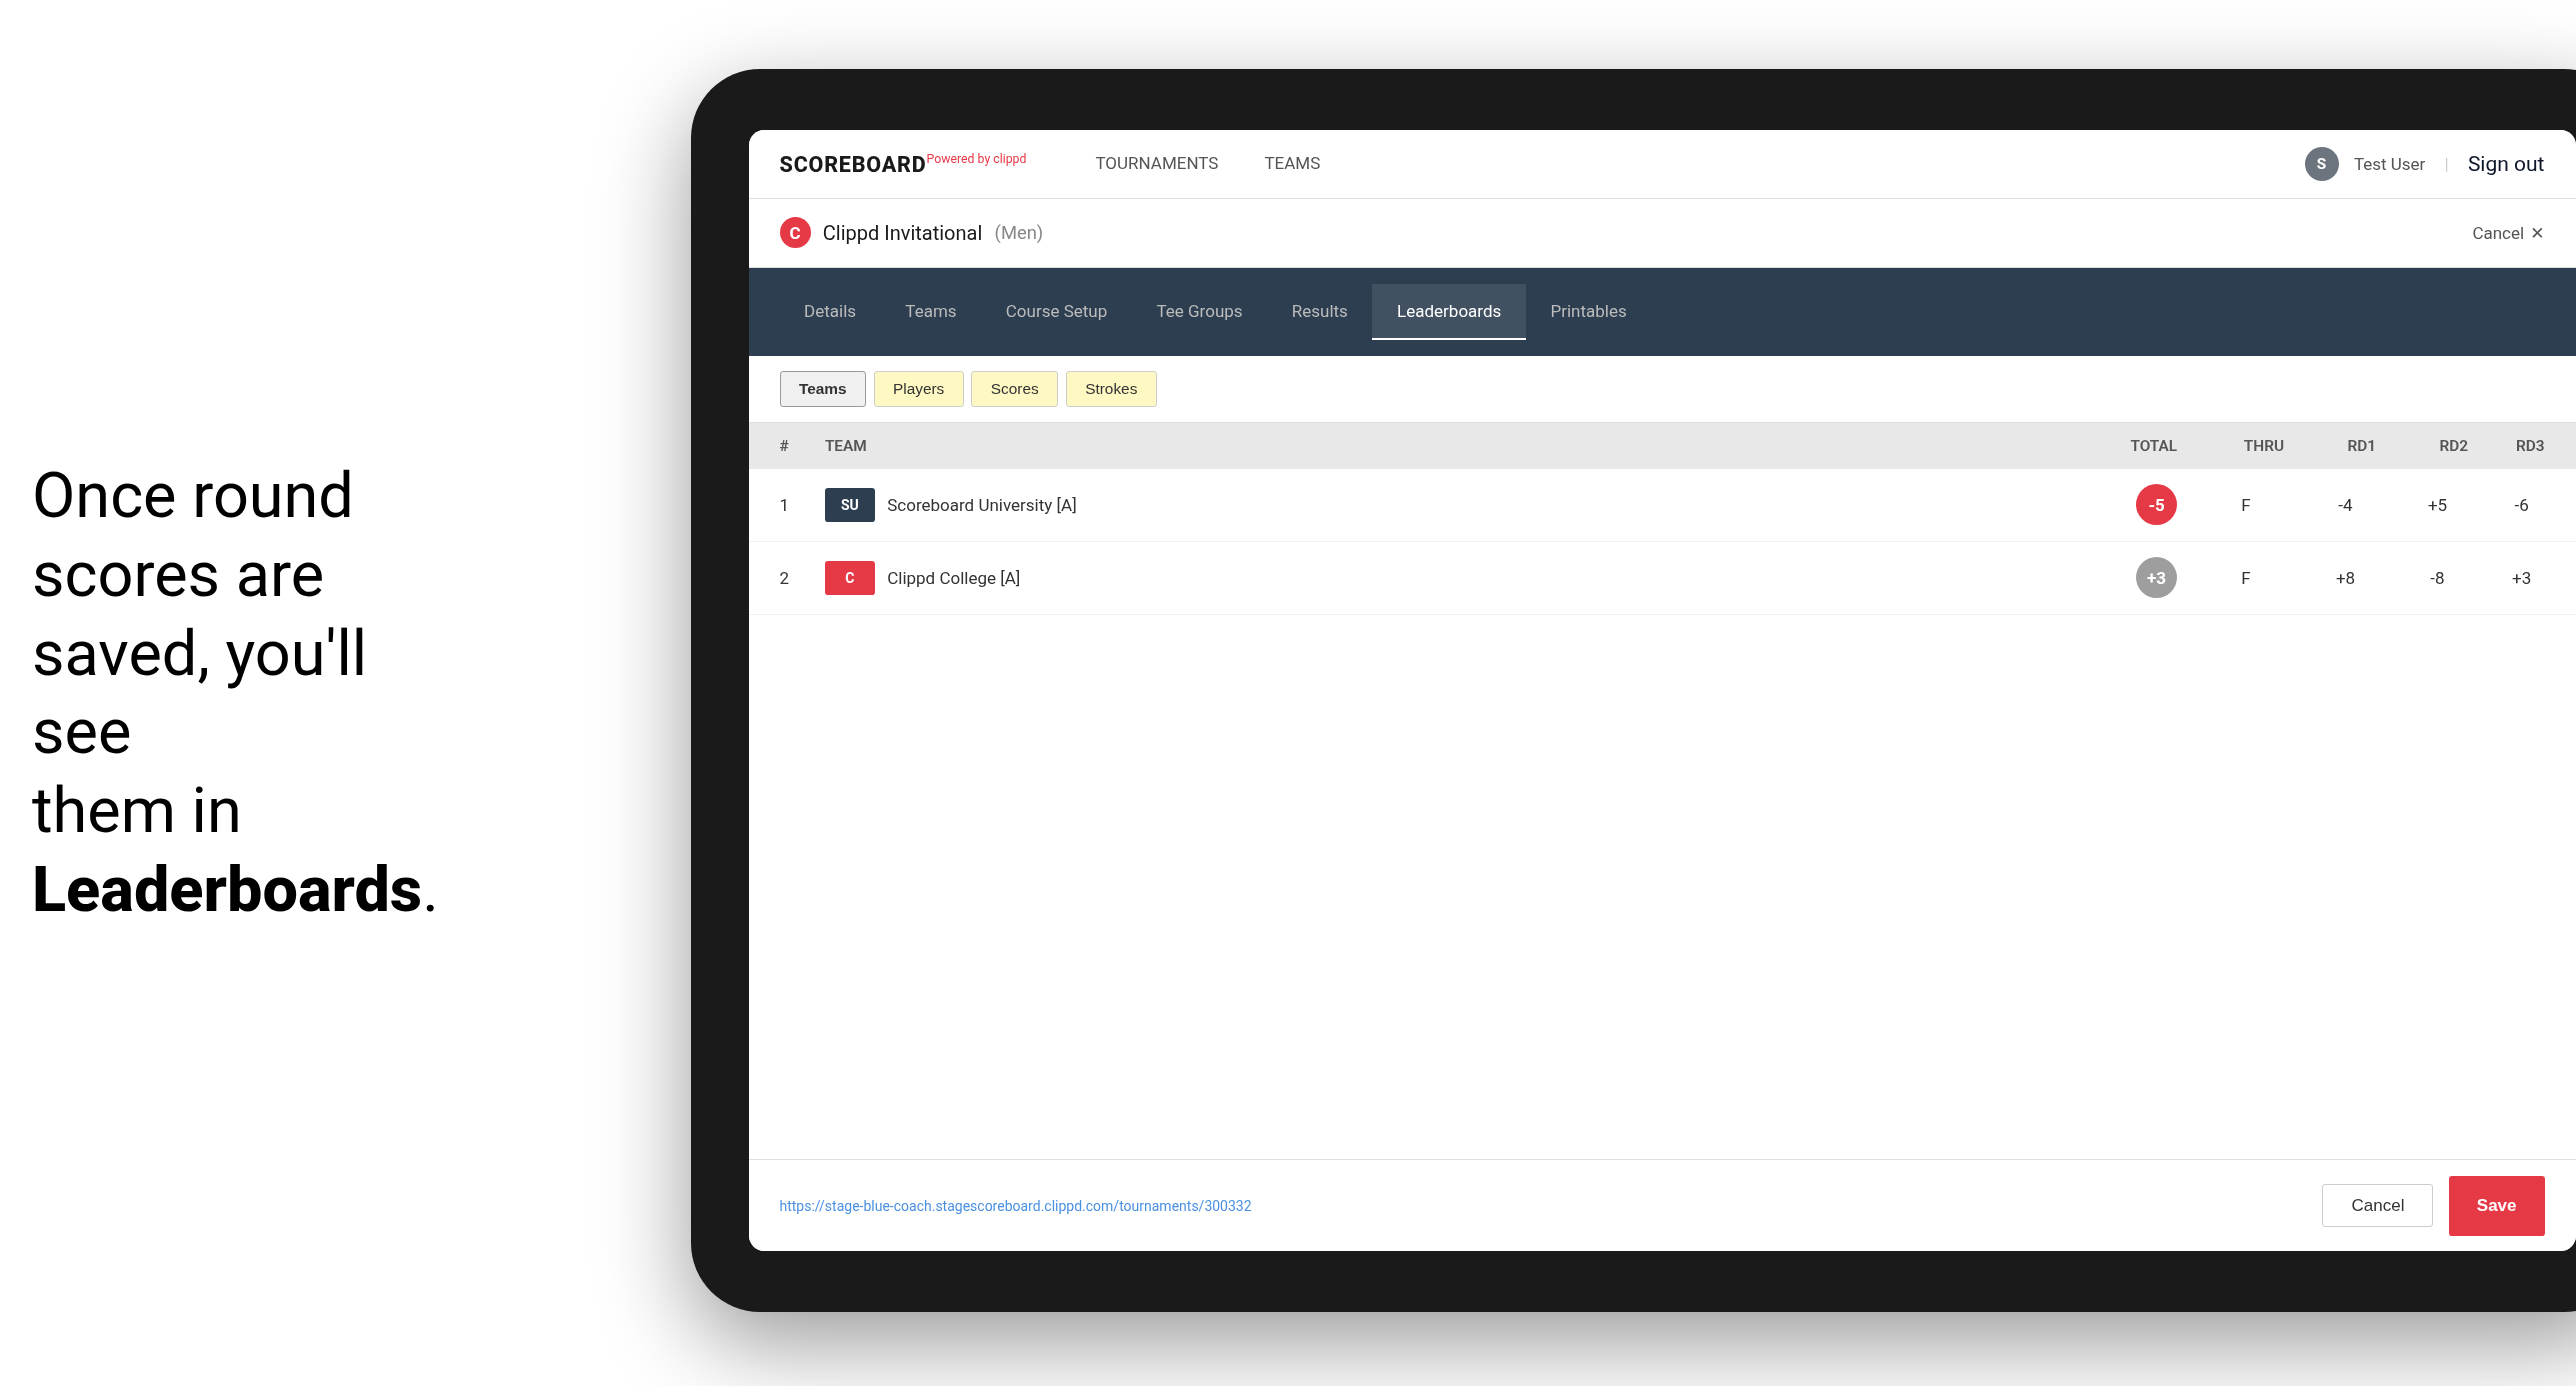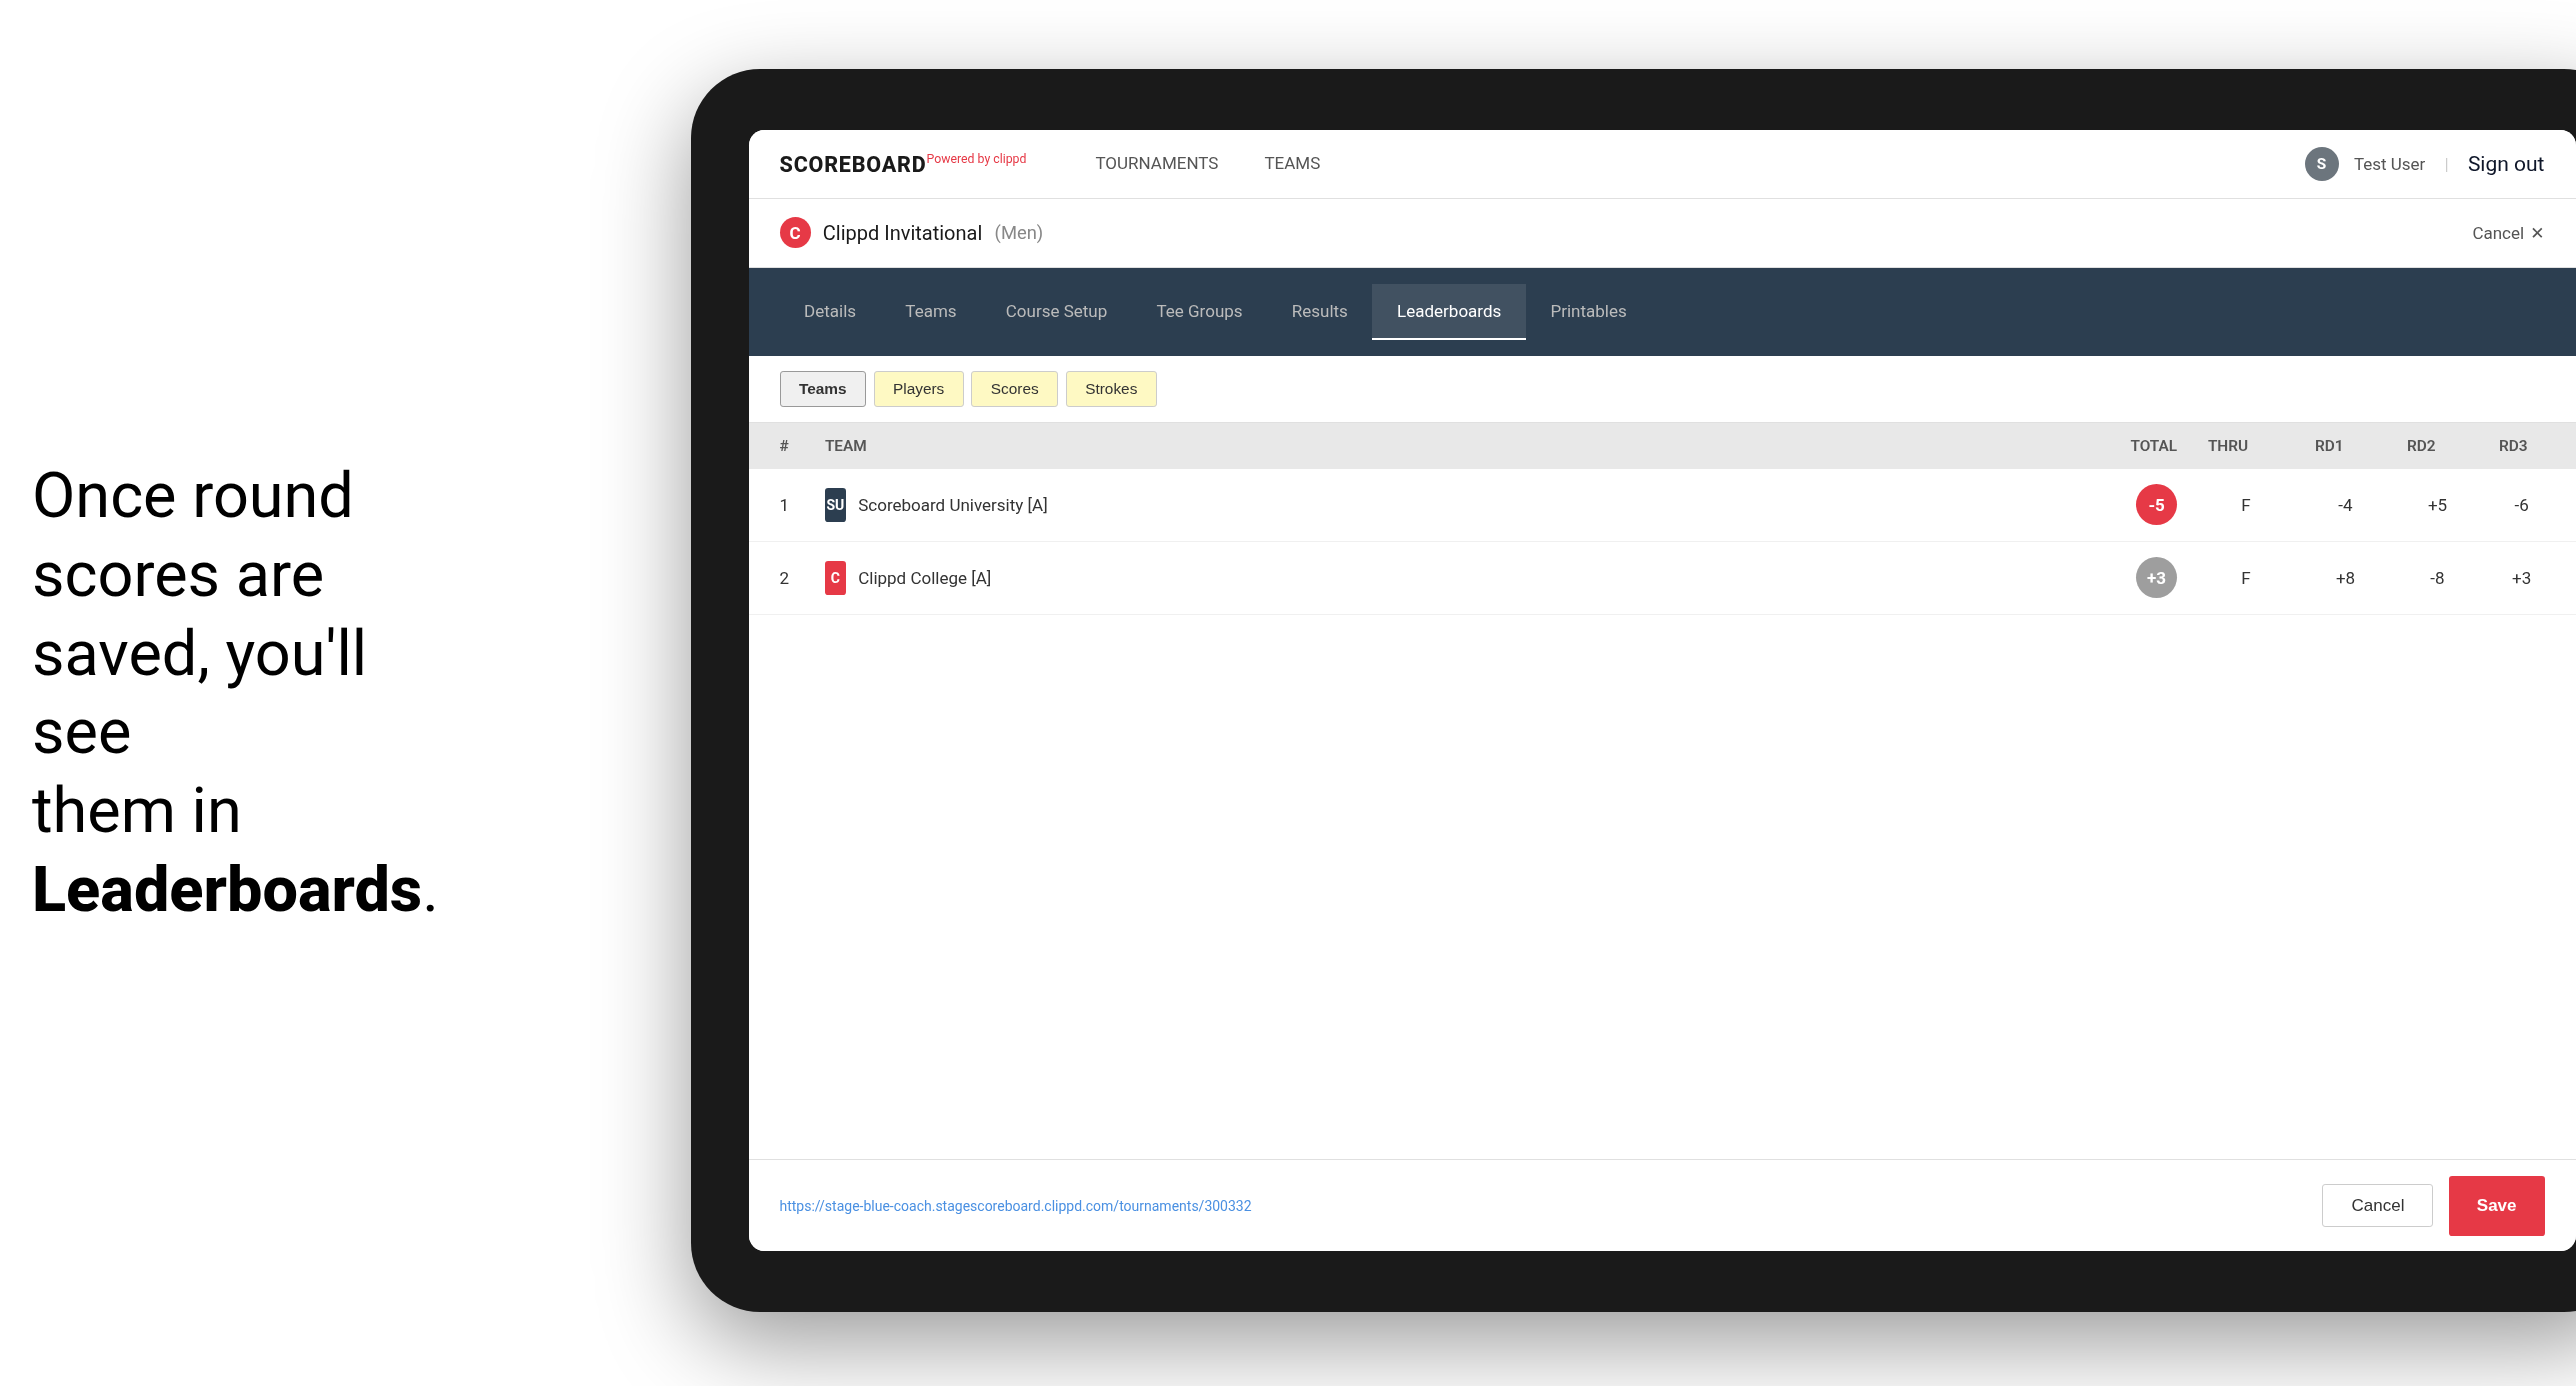--- a/index.html
+++ b/index.html
@@ -256,21 +256,21 @@
       font-weight: 600;
       color: #555;
       text-align: left;
     }
 
     thead th.right {
       text-align: right;
     }
 
     thead th.center {
-      text-align: left;
+      text-align: right;
     }
 
     tbody tr {
       border-bottom: 0.8px solid #f0f0f0;
     }
 
     tbody td {
       padding: 15.4px 15.4px;
       font-size: 17px;
       color: #333;
@@ -284,21 +284,21 @@
       text-align: center;
     }
 
     .team-cell {
       display: flex;
       align-items: center;
       gap: 12.3px;
     }
 
     .team-logo {
-      width: 21px;
+      width: 50px;
       height: 34px;
       border-radius: 3.1px;
       background: #2c3e50;
       display: flex;
       align-items: center;
       justify-content: center;
       color: white;
       font-size: 14px;
       font-weight: bold;
     }

